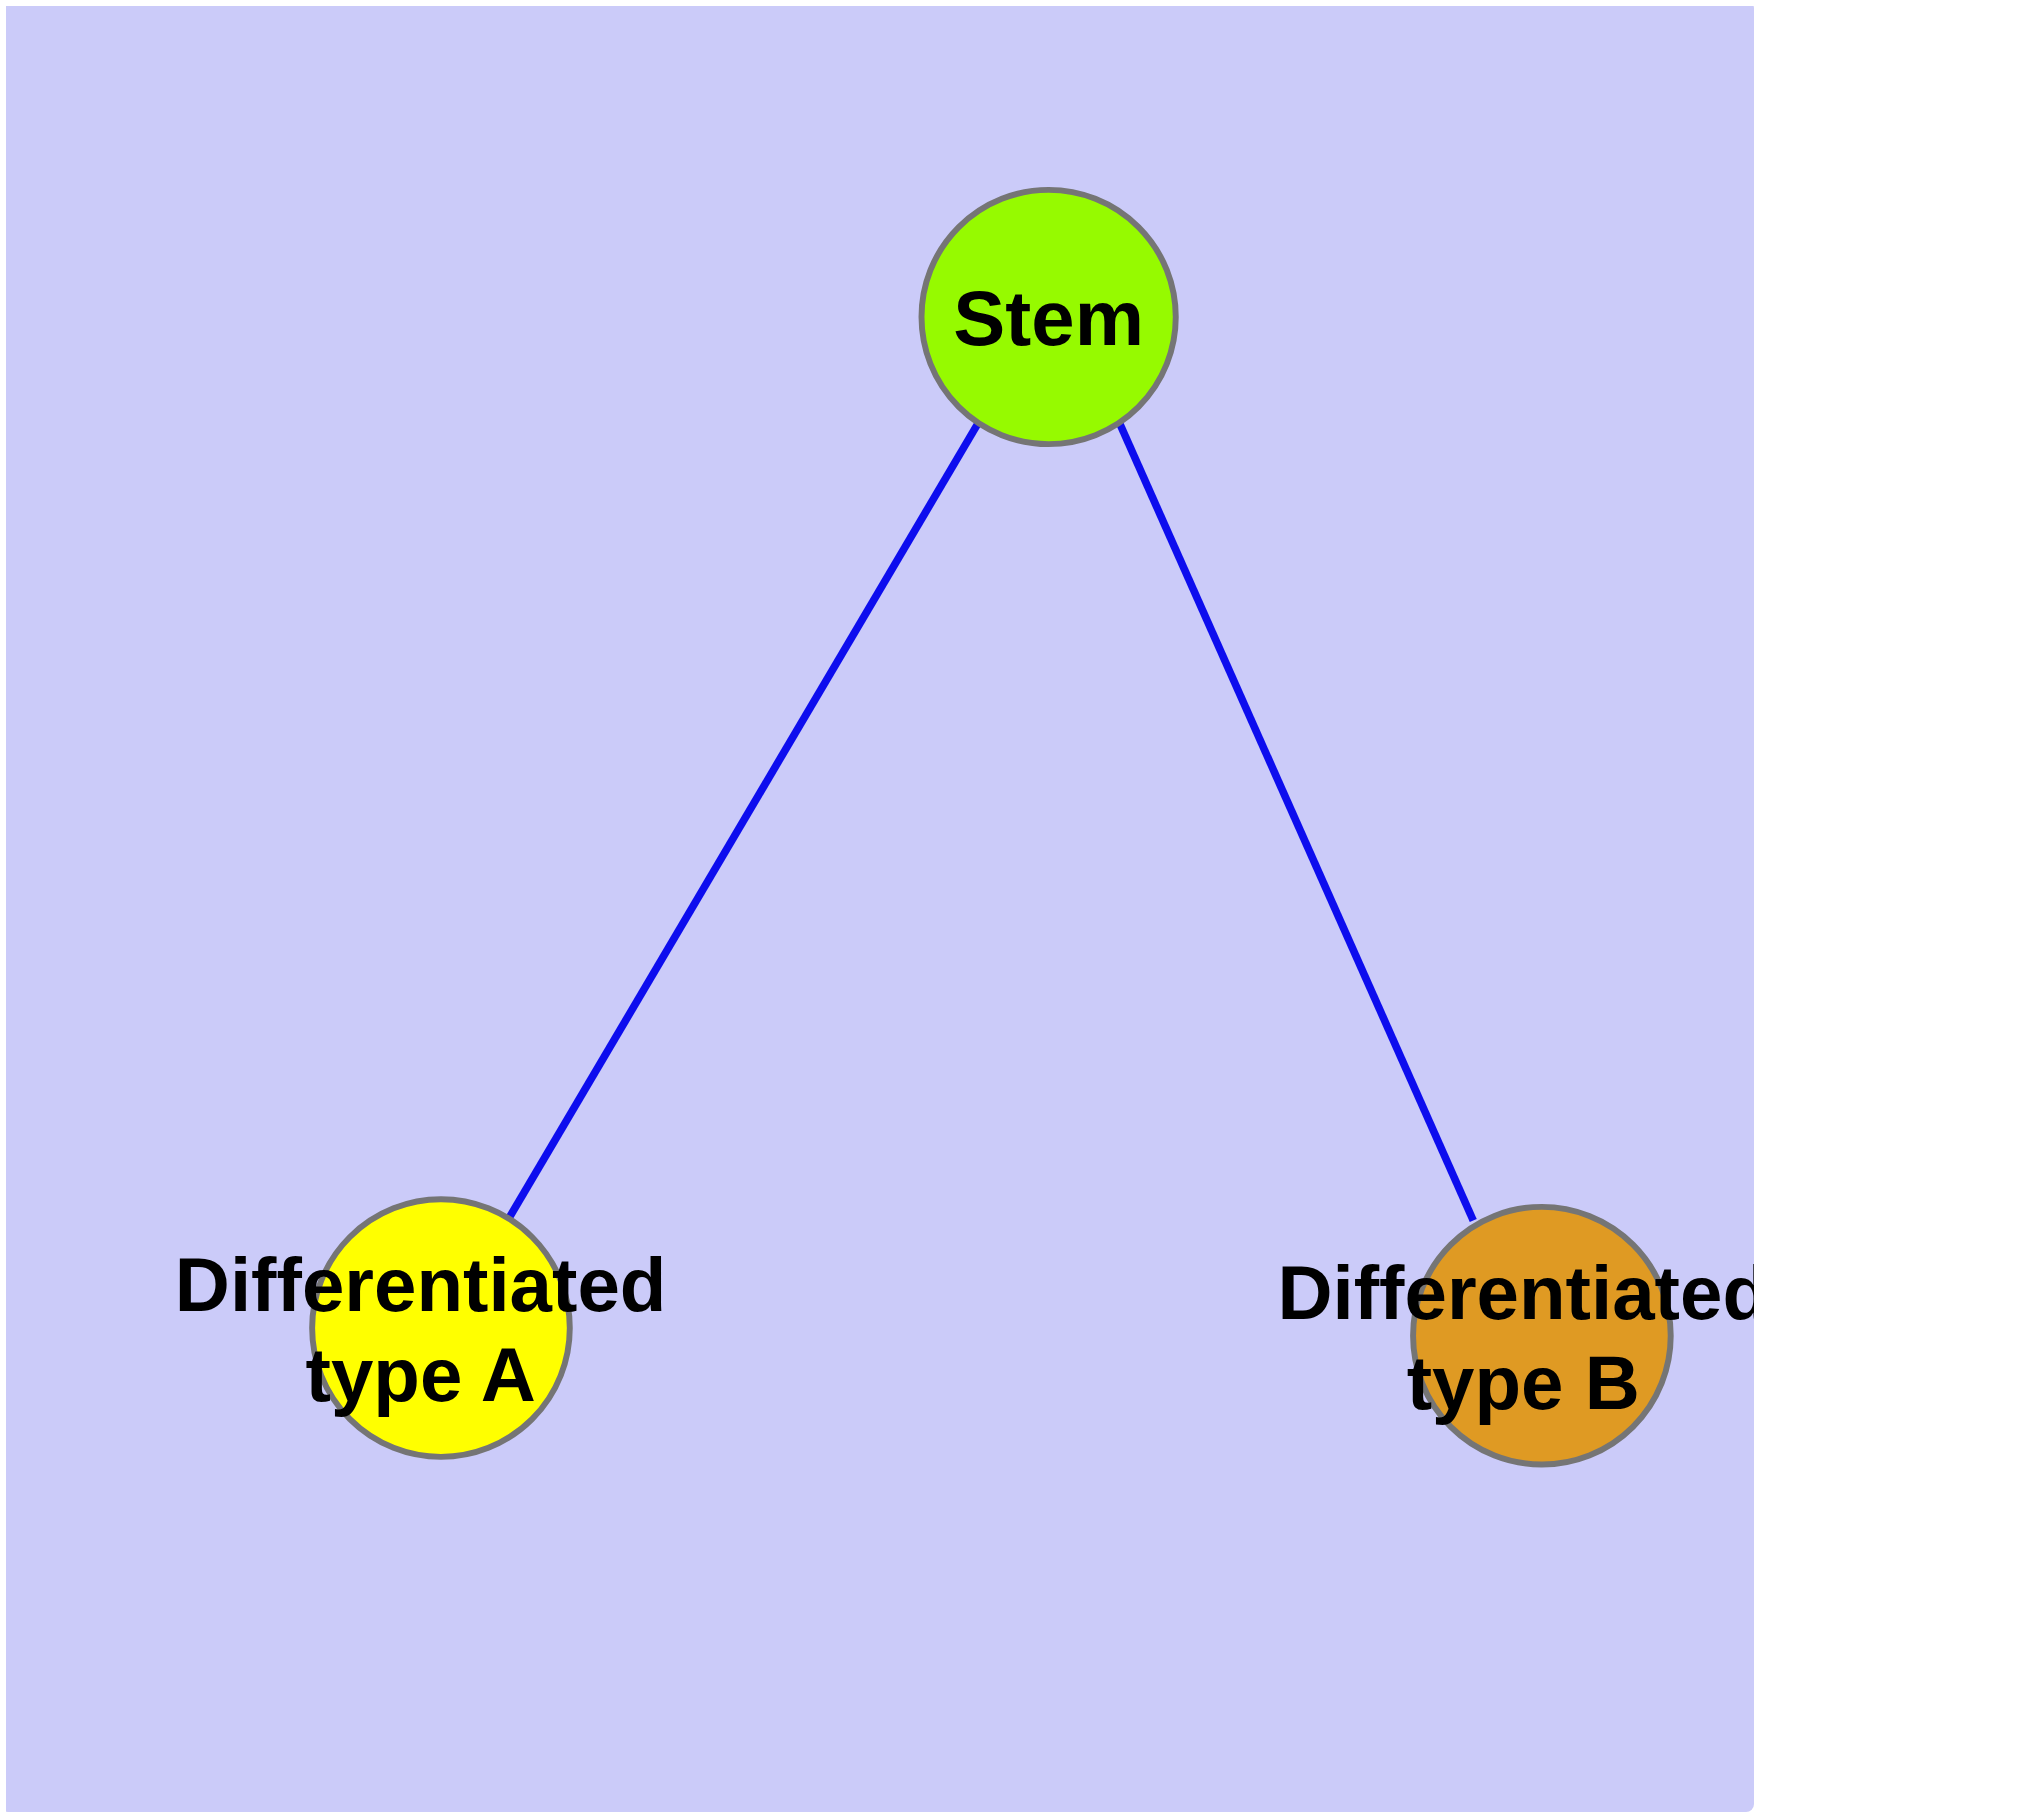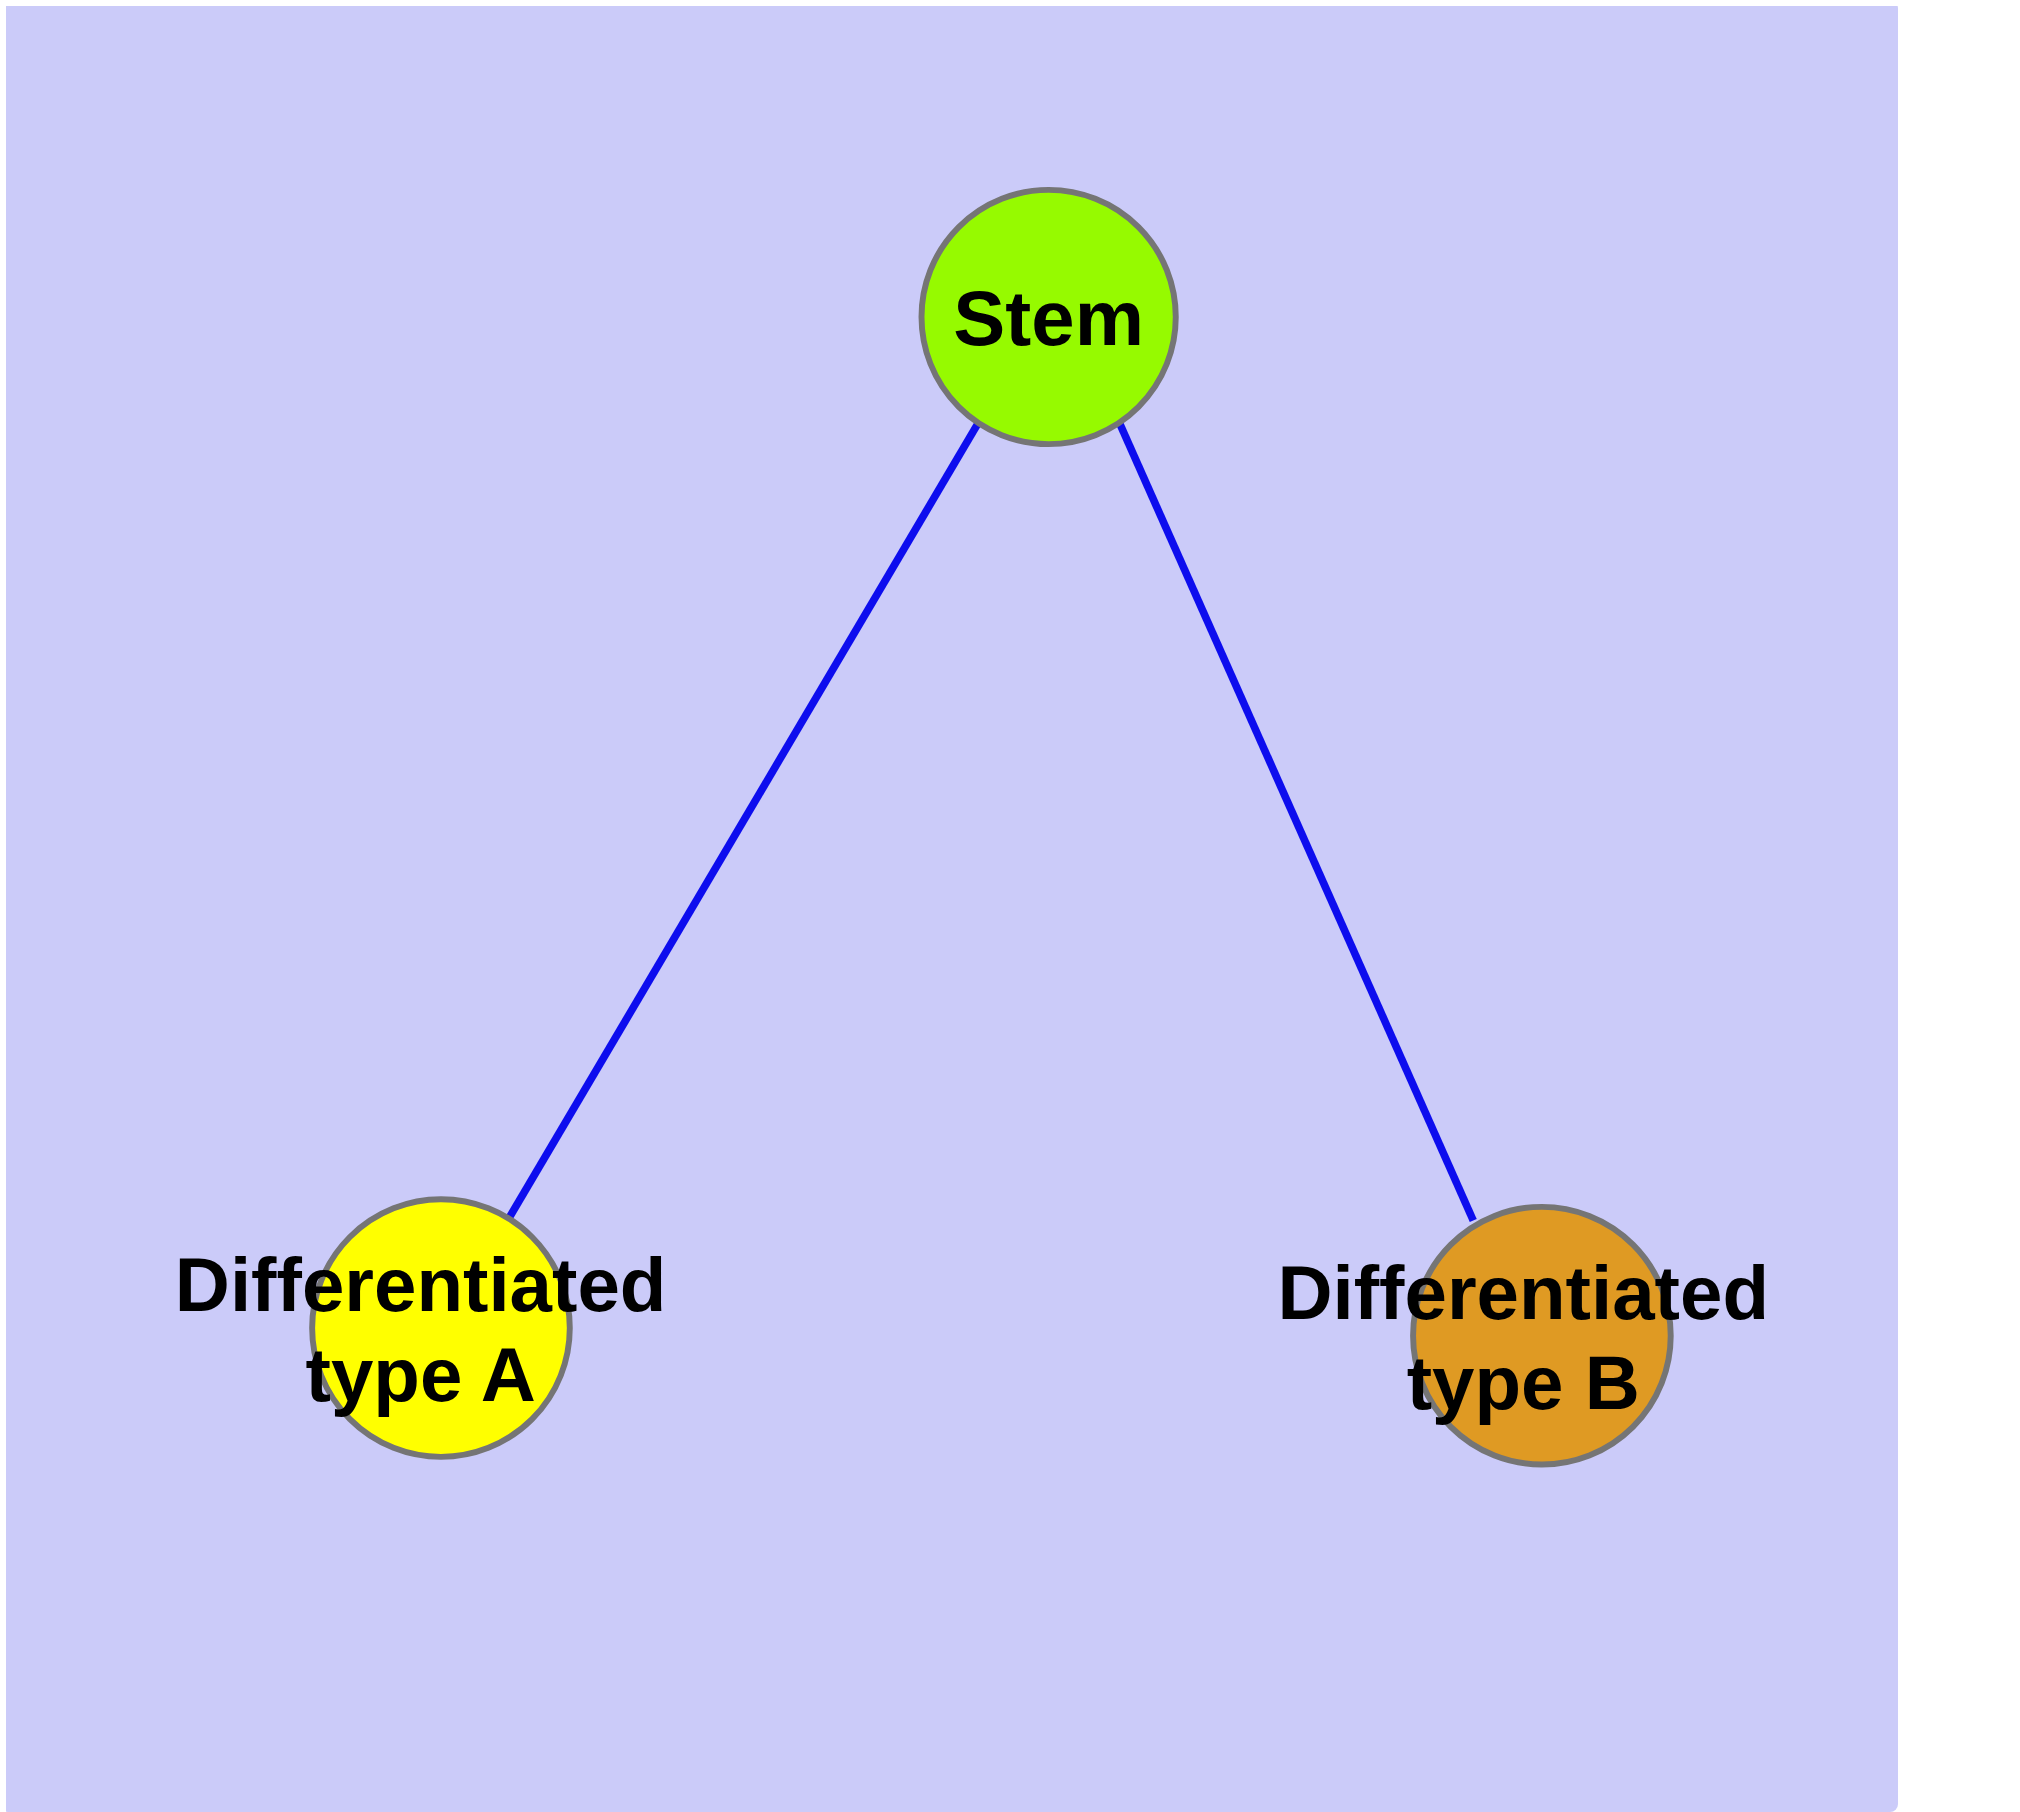--- a/index.html
+++ b/index.html
@@ -2,21 +2,21 @@
 <html style="font-size:13.6px"><head>
 <meta charset="utf-8">
 <style>
   html, body {
     margin: 0;
     padding: 0;
     background: #ffffff;
   }
   #canvas {
     position: relative;
-    width: 1898px;
+    width: 1754px;
     height: 1812px;
     background: #ffffff;
     overflow: hidden;
     font-family: "Liberation Sans", sans-serif;
     border-radius: 8px;
   }
   #plot-bg {
     position: absolute;
     left: 6px;
     top: 6px;

